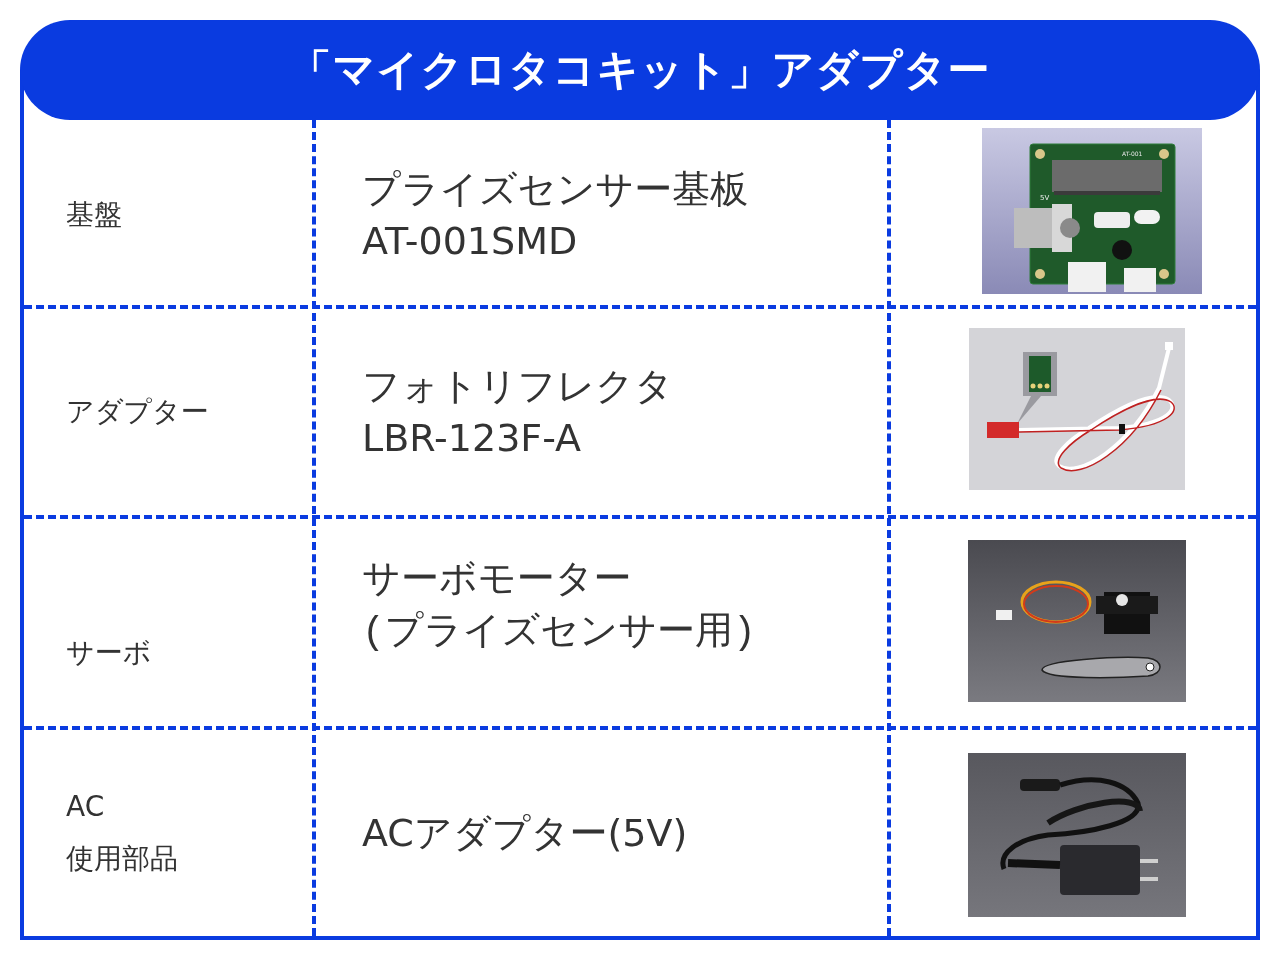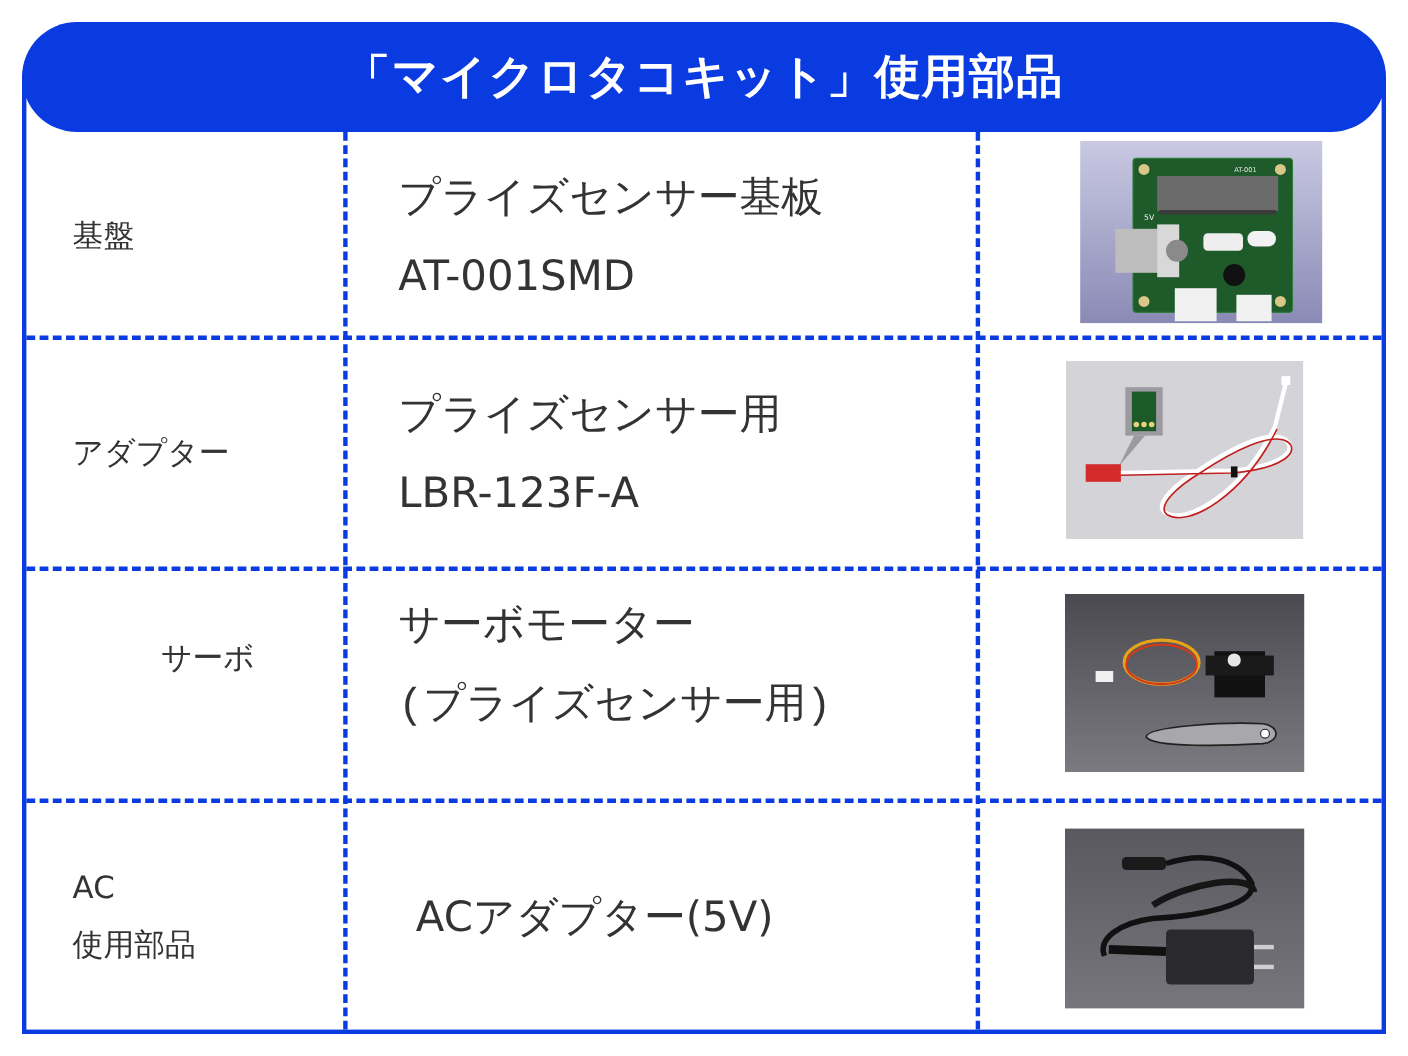--- a/index.html
+++ b/index.html
@@ -10,33 +10,33 @@
            border-bottom:4px solid var(--accent); }
   .header { position:absolute; left:20px; top:20px; width:1240px; height:100px;
             background:var(--accent); border-radius:52px;
             display:flex; align-items:center; justify-content:center; }
   .header-title { color:#ffffff; font-weight:bold; font-size:42px; letter-spacing:1px;
                   font-family:"DejaVu Sans","Liberation Sans",sans-serif; }
   .vline { position:absolute; width:0; border-left:4px dashed var(--accent); }
   .hline { position:absolute; height:0; border-top:4px dashed var(--accent); }
   .cell { position:absolute; display:flex; align-items:center; }
   .label { font-size:28px; line-height:52px; color:#333333; white-space:pre-line; }
-  .desc { font-size:38px; line-height:72px; color:#333333; white-space:pre-line; }
+  .desc { font-size:38px; line-height:52px; color:#333333; white-space:pre-line; }
   .photo { position:absolute; overflow:hidden; }
   .photo svg { display:block; width:100%; height:100%; }
 </style>
 </head>
 <body>
 
 <div style="--accent:#0a3be0;">
 
   <div class="outer"></div>
 
   <div class="header">
-    <span class="header-title">「マイクロタコキット」使用部品</span>
+    <span class="header-title">「マイクロタコキット」アダプター</span>
   </div>
 
   <div class="vline" style="left:312px; top:120px; height:816px;"></div>
   <div class="vline" style="left:887px; top:120px; height:816px;"></div>
 
   <div class="hline" style="left:24px; top:305px; width:1232px;"></div>
   <div class="hline" style="left:24px; top:515px; width:1232px;"></div>
   <div class="hline" style="left:24px; top:726px; width:1232px;"></div>
 
   <div class="cell" style="left:24px; top:124px; width:288px; height:181px;">
@@ -72,41 +72,41 @@
       <circle cx="140" cy="122" r="10" fill="#111111"></circle>
       <rect x="86" y="134" width="38" height="30" fill="#f1f1f1"></rect>
       <rect x="142" y="140" width="32" height="24" fill="#f1f1f1"></rect>
     </svg>
   </div>
 
   <div class="cell" style="left:24px; top:309px; width:288px; height:206px;">
     <span class="label" style="padding-left:42px;">アダプター</span>
   </div>
   <div class="cell" style="left:316px; top:309px; width:571px; height:206px;">
-    <span class="desc" style="padding-left:46px;">プライズセンサー用
+    <span class="desc" style="padding-left:46px;">フォトリフレクタ
 LBR-123F-A</span>
   </div>
   <div class="photo" style="left:969px; top:328px; width:216px; height:162px;">
     <svg viewBox="0 0 216 162">
       <rect width="216" height="162" fill="#d4d4d8"></rect>
       <rect x="54" y="24" width="34" height="44" fill="#9a9aa0"></rect>
       <rect x="60" y="28" width="22" height="36" fill="#1d5a2a"></rect>
       <circle cx="64" cy="58" r="2.5" fill="#e6d27a"></circle>
         <circle cx="71" cy="58" r="2.5" fill="#e6d27a"></circle>
         <circle cx="78" cy="58" r="2.5" fill="#e6d27a"></circle>
       <polygon points="62,68 72,68 48,96" fill="#9a9aa0"></polygon>
       <rect x="18" y="94" width="32" height="16" fill="#d32a2a"></rect>
       <path d="M50 102 L150 100 C200 96 210 80 200 72 C185 62 150 80 120 100 C100 112 80 130 90 138 C110 150 160 120 190 60 L200 20" stroke="#ffffff" stroke-width="4" fill="none"></path>
       <path d="M50 104 L150 102 C200 98 212 82 202 74 C187 64 152 82 122 102 C102 114 82 132 92 140 C112 152 162 122 192 62" stroke="#c02020" stroke-width="1.5" fill="none"></path>
       <rect x="196" y="14" width="8" height="8" fill="#ffffff"></rect>
       <rect x="150" y="96" width="6" height="10" fill="#111111"></rect>
     </svg>
   </div>
 
-  <div class="cell" style="left:24px; top:494px; width:288px; height:207px;justify-content:center;">
+  <div class="cell" style="left:24px; top:549px; width:288px; height:207px;">
     <span class="label" style="padding-left:42px;">サーボ</span>
   </div>
   <div class="cell" style="left:316px; top:503px; width:571px; height:207px;font-family:Liberation Mono, monospace;">
     <span class="desc" style="padding-left:46px;">サーボモーター
 (プライズセンサー用)</span>
   </div>
   <div class="photo" style="left:968px; top:540px; width:218px; height:162px;">
     <svg viewBox="0 0 218 162">
       <defs>
           <linearGradient id="g3" x1="0" y1="0" x2="0" y2="1">
@@ -123,21 +123,21 @@
       <circle cx="154" cy="60" r="6" fill="#e6e6e6"></circle>
       <path d="M74 130 C74 120 150 116 180 118 C196 120 196 134 180 136 C150 138 80 140 74 130 Z" fill="#a8a8ac" stroke="#222" stroke-width="1.5"></path>
       <circle cx="182" cy="127" r="4" fill="#ffffff" stroke="#222"></circle>
     </svg>
   </div>
 
   <div class="cell" style="left:24px; top:730px; width:288px; height:206px;">
     <span class="label" style="padding-left:42px;">AC
 使用部品</span>
   </div>
-  <div class="cell" style="left:332px; top:730px; width:571px; height:206px;">
+  <div class="cell" style="left:316px; top:730px; width:571px; height:206px;">
     <span class="desc" style="padding-left:46px;">ACアダプター(5V)</span>
   </div>
   <div class="photo" style="left:968px; top:753px; width:218px; height:164px;">
     <svg viewBox="0 0 218 164">
       <defs>
           <linearGradient id="g4" x1="0" y1="0" x2="0" y2="1">
             <stop offset="0" stop-color="#58585e"></stop>
             <stop offset="1" stop-color="#76767c"></stop>
           </linearGradient>
         </defs>

